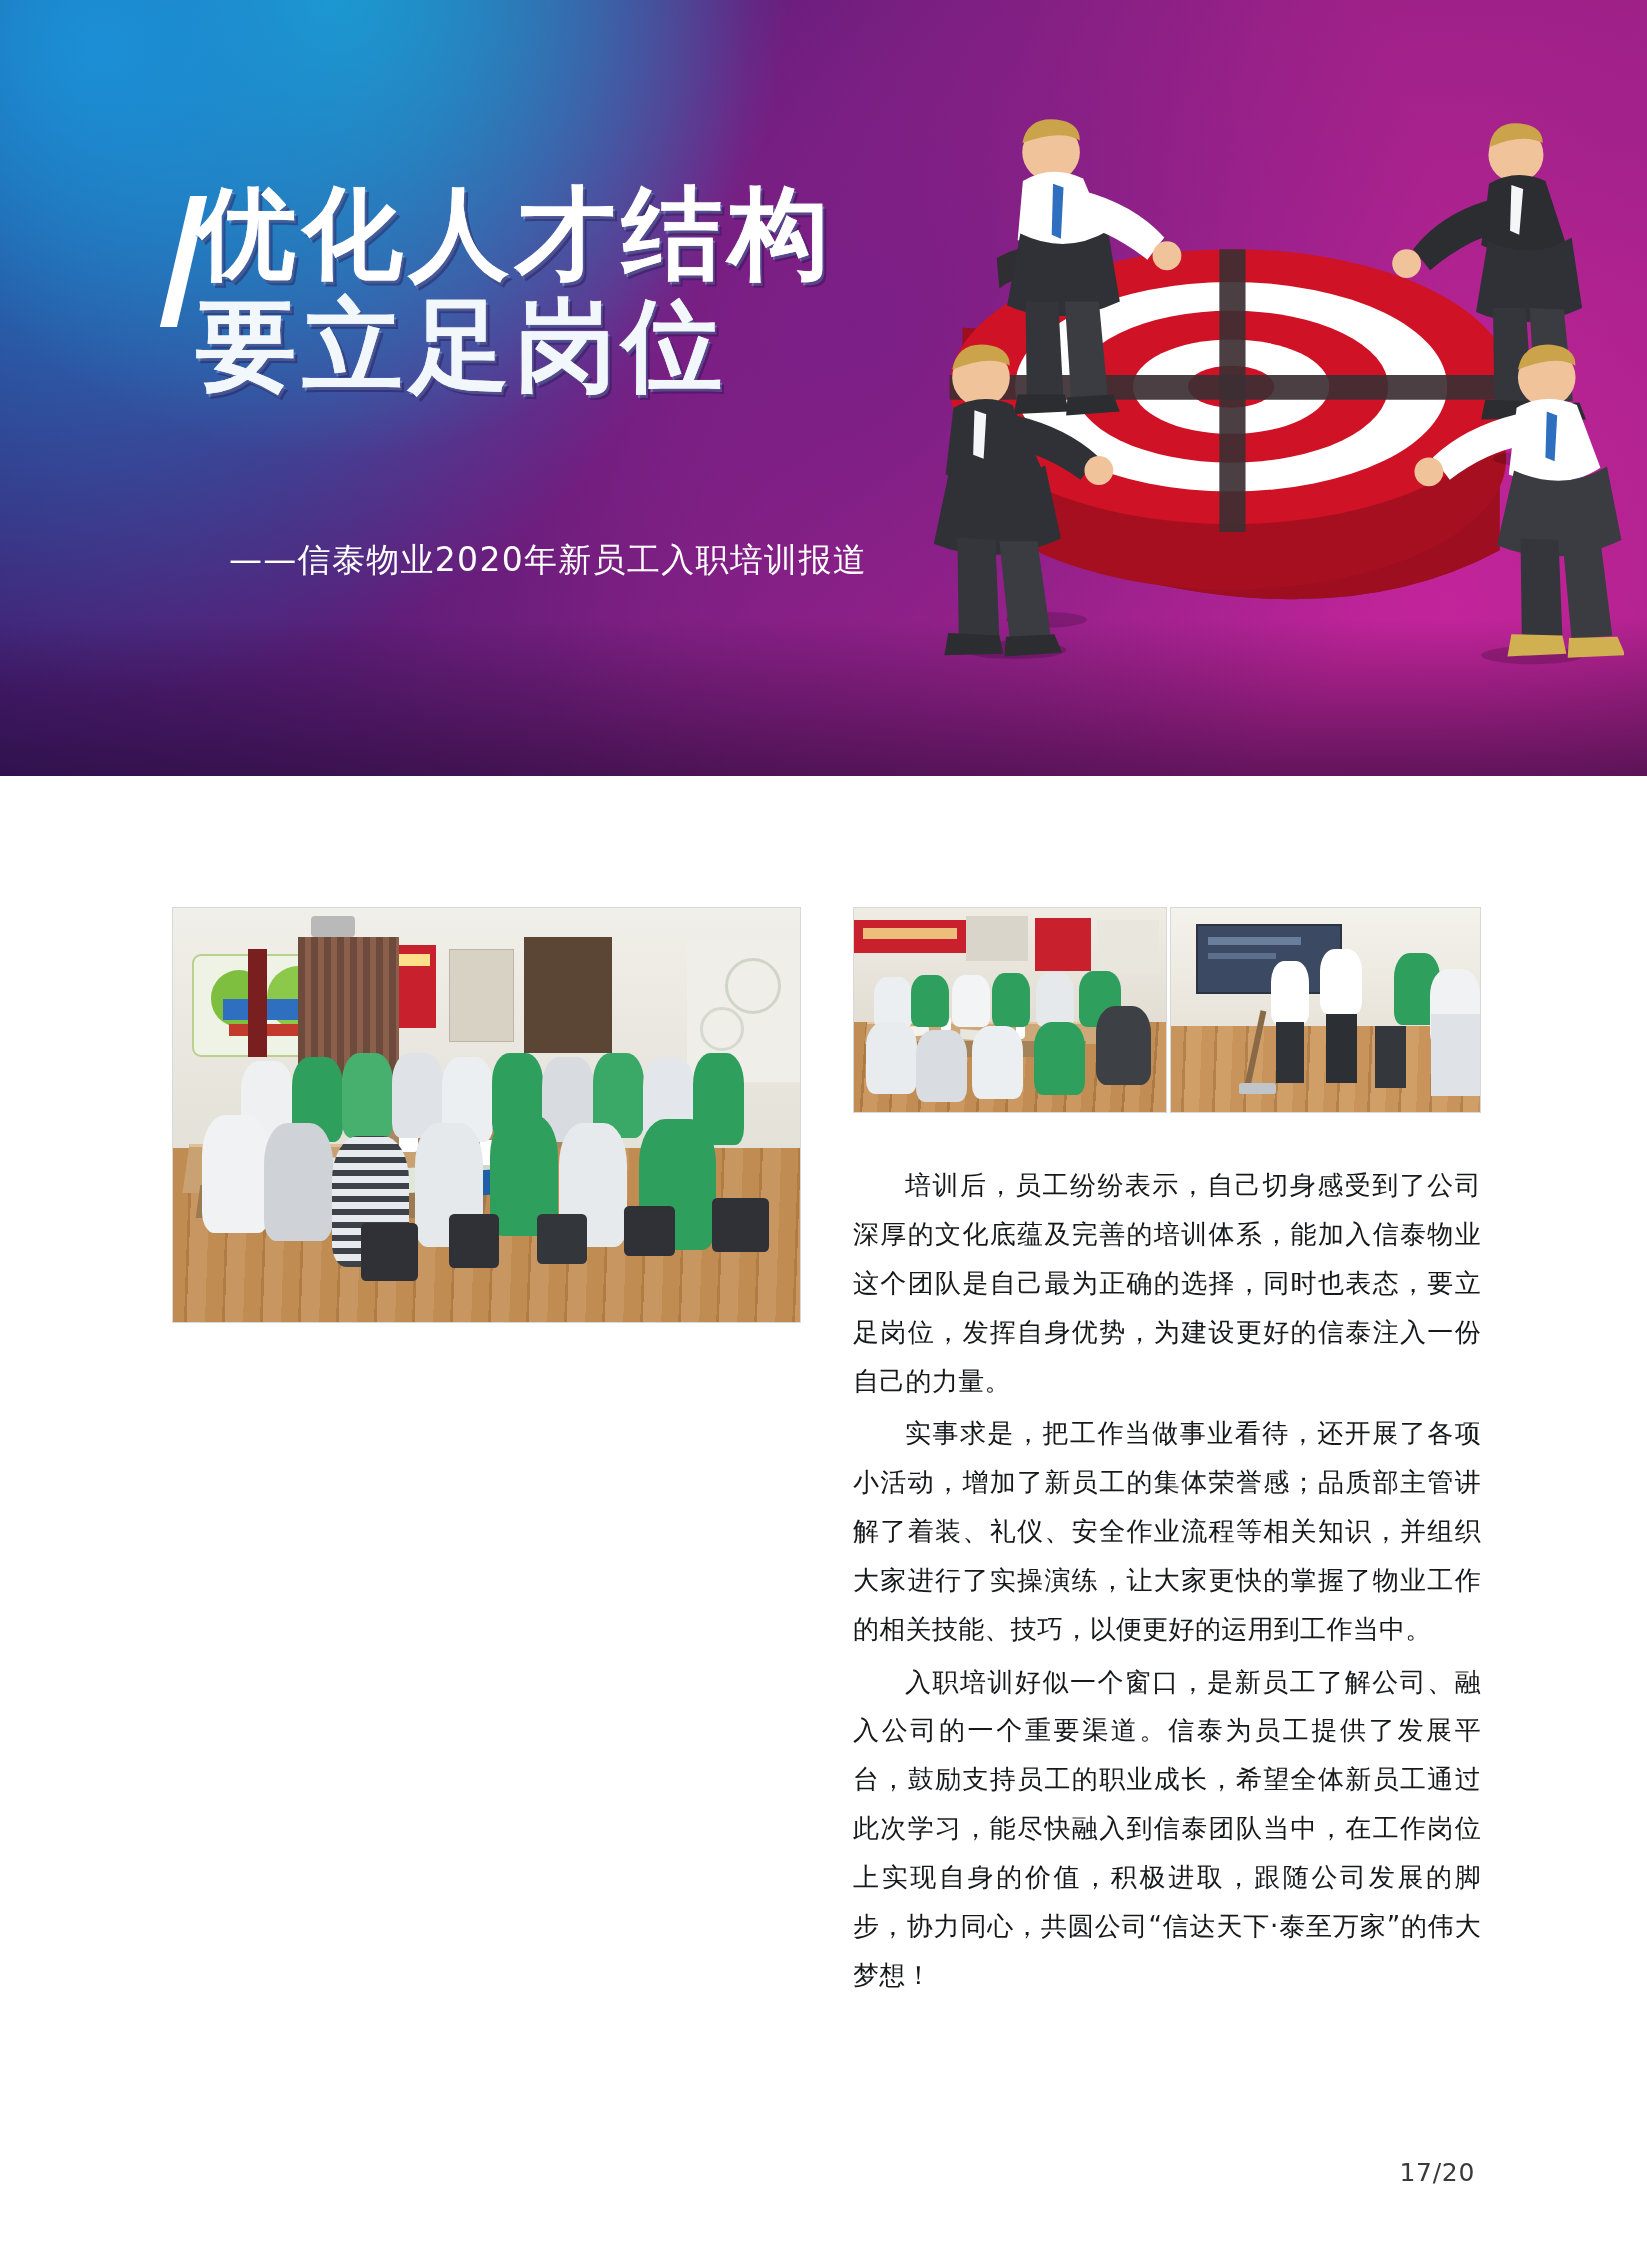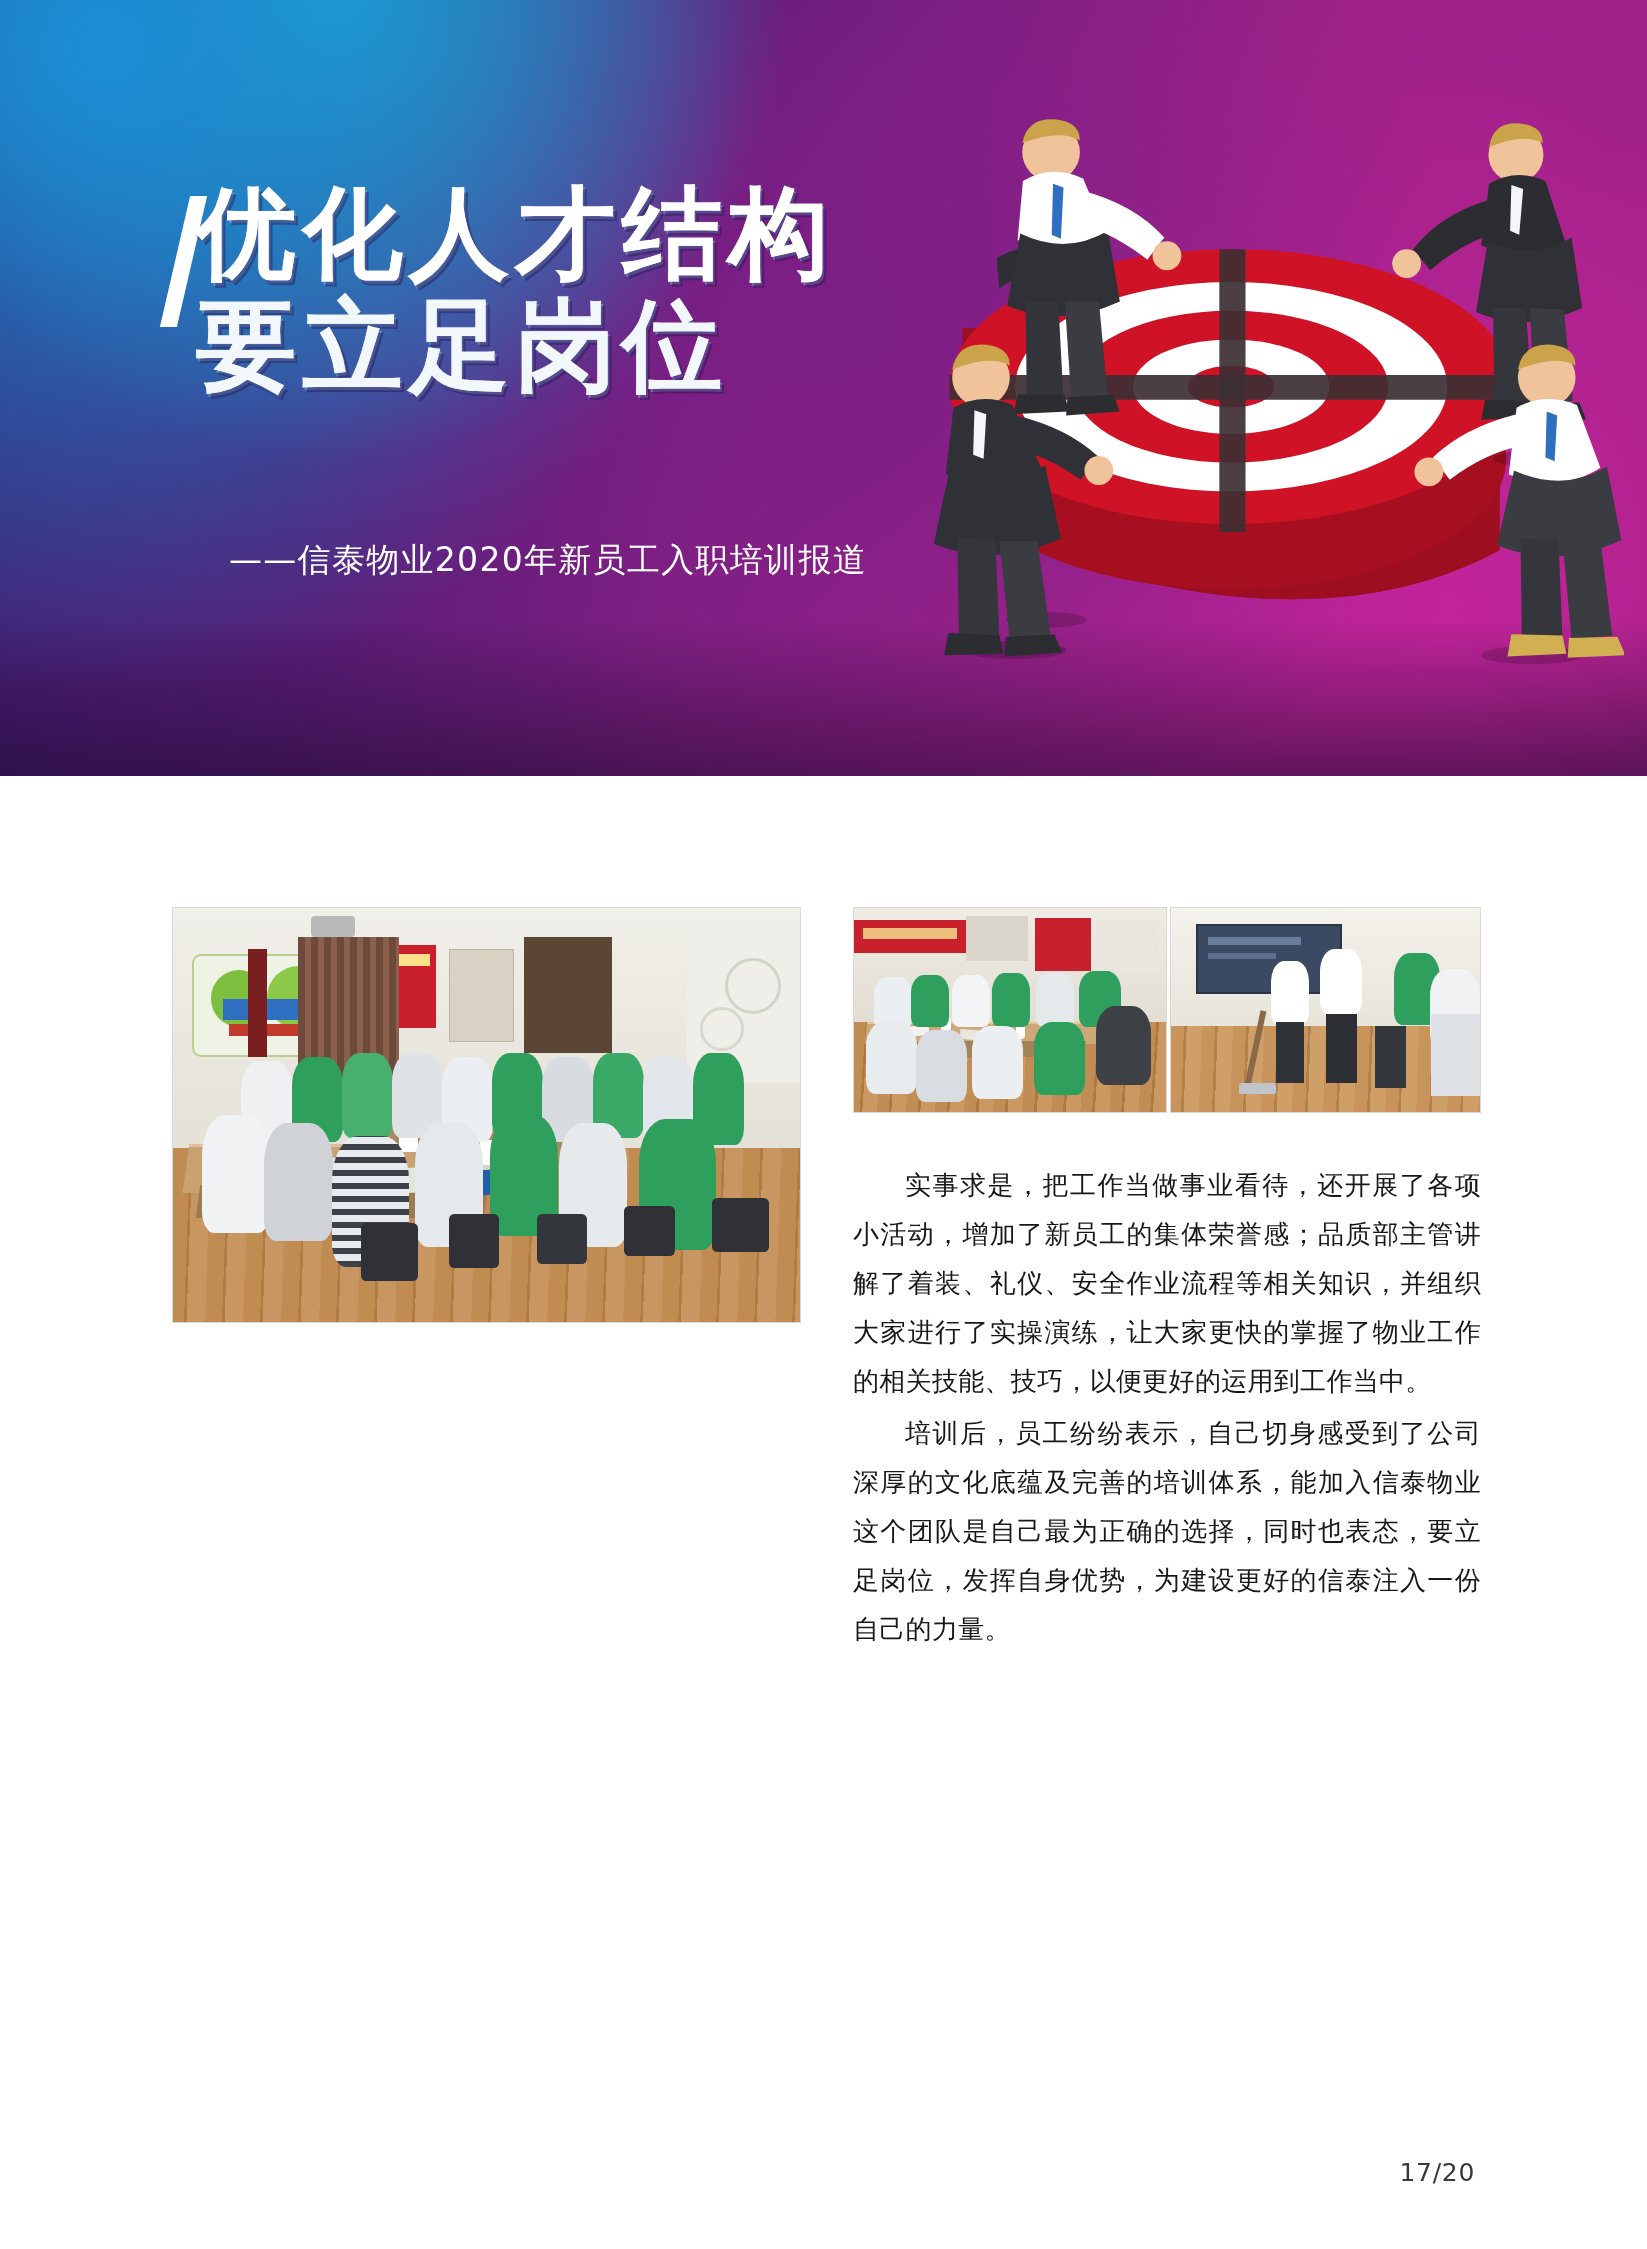--- a/index.html
+++ b/index.html
@@ -507,22 +507,23 @@
                 <div class="body" style="top:100%;height:79px;background:#f0f2f4;"></div>
               </div>
             <div class="rect" style="right:0;top:52%;width:16%;height:40%;background:#dfe2e6;"></div>
             <div class="rect" style="left:66%;top:58%;width:10%;height:30%;background:#34383d;"></div>
           </div>
         </div>
 
       </div>
 
       <div class="body-text right-text">
+        <p>培训后，员工纷纷表示，自己切身感受到了公司深厚的文化底蕴及完善的培训体系，能加入信泰物业这个团队是自己最为正确的选择，同时也表态，要立足岗位，发挥自身优势，为建设更好的信泰注入一份自己的力量。</p>
         <p>实事求是，把工作当做事业看待，还开展了各项小活动，增加了新员工的集体荣誉感；品质部主管讲解了着装、礼仪、安全作业流程等相关知识，并组织大家进行了实操演练，让大家更快的掌握了物业工作的相关技能、技巧，以便更好的运用到工作当中。</p>
-        <p>培训后，员工纷纷表示，自己切身感受到了公司深厚的文化底蕴及完善的培训体系，能加入信泰物业这个团队是自己最为正确的选择，同时也表态，要立足岗位，发挥自身优势，为建设更好的信泰注入一份自己的力量。</p>
+        <p>入职培训好似一个窗口，是新员工了解公司、融入公司的一个重要渠道。信泰为员工提供了发展平台，鼓励支持员工的职业成长，希望全体新员工通过此次学习，能尽快融入到信泰团队当中，在工作岗位上实现自身的价值，积极进取，跟随公司发展的脚步，协力同心，共圆公司“信达天下·泰至万家”的伟大梦想！</p>
       </div>
     </div>
 
   </div>
 
   <div class="page-number">17/20</div>
 </div>
 
 
 </body></html>

